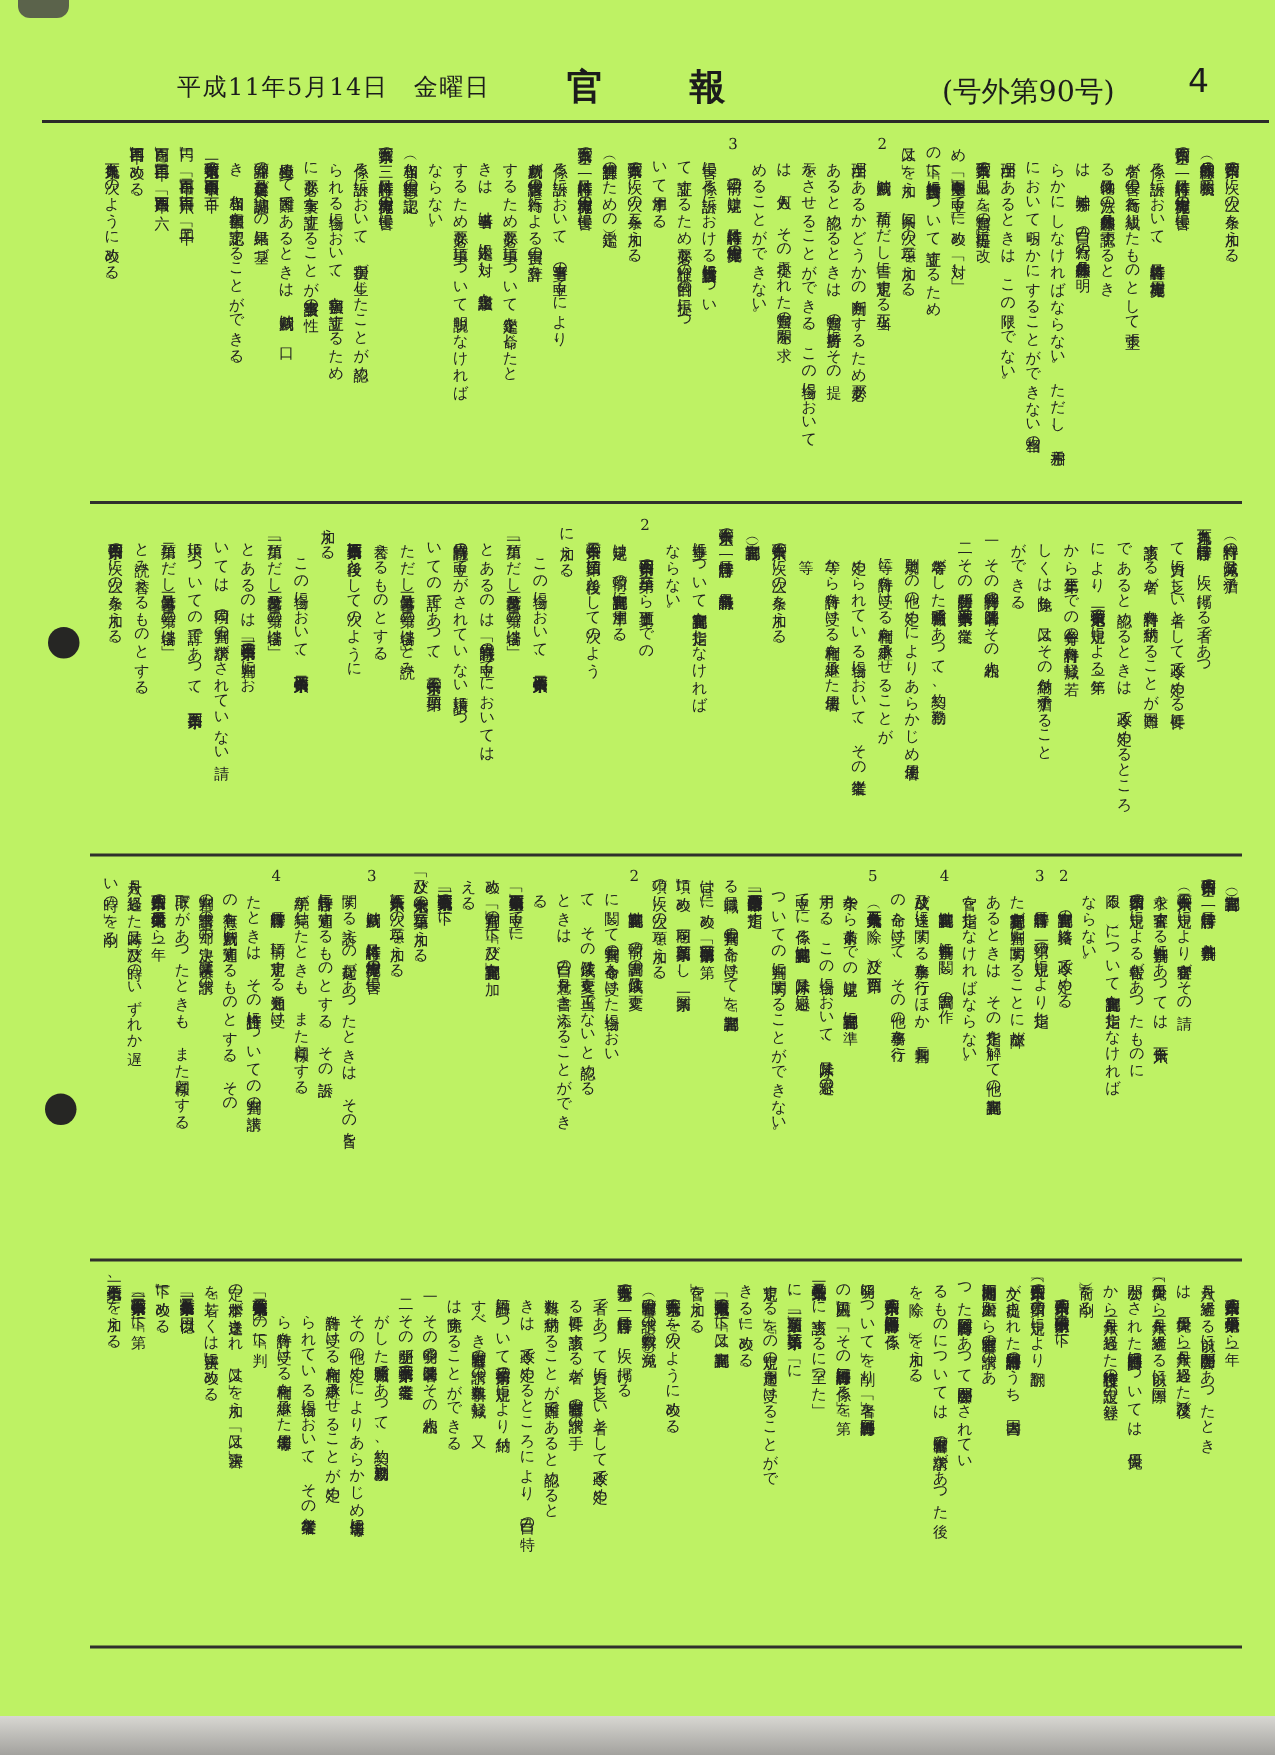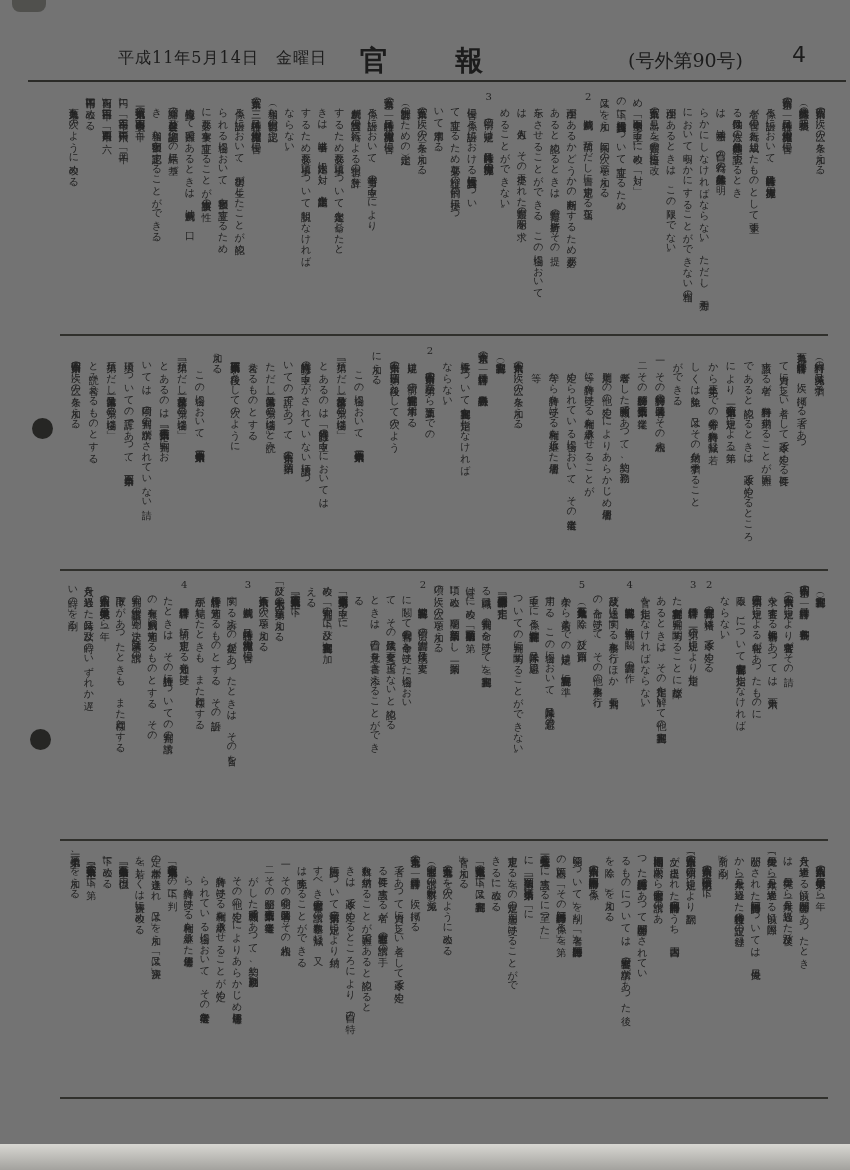--- a/index.html
+++ b/index.html
@@ -1,35 +1,35 @@
 <!DOCTYPE html>
 <html><head>
 <meta charset="utf-8">
 <style>
   html,body { margin:0; padding:0; background:#888; }
   .page {
     position:relative; width:850px; height:1170px;
-    background:#737373; overflow:hidden;
+    background:#bef264; overflow:hidden;
     font-family:"DejaVu Serif", serif;
     color:#1c1c1c;
   }
   
   .smudge { position:absolute; top:0; left:12px; width:34px; height:12px;
     background:#4a4a46; border-radius:0 0 8px 8px; opacity:.85; }
   .punch-hole { position:absolute; width:21px; height:21px; border-radius:50%;
     background:#262624; }
   .hole-1 { left:32px; top:418px; }
   .hole-2 { left:30px; top:729px; }
   .bottom-edge { position:absolute; left:0; right:0; bottom:0; height:26px;
     background:linear-gradient(#d8d7d2, #a3a29e); }
 
   
   .header { position:absolute; top:40px; left:28px; right:22px; height:38px; }
   .hdr-date { position:absolute; left:90px; top:8px; font-size:16px; letter-spacing:1px; }
-  .hdr-title { position:absolute; left:332px; top:2px; font-size:28px; font-weight:bold;
+  .hdr-title { position:absolute; left:350px; top:2px; font-size:24px; font-weight:bold;
     letter-spacing:2.4em; white-space:nowrap;text-align:center; }
   .hdr-issue { position:absolute; left:600px; top:8px; font-size:19px; }
   .hdr-page { position:absolute; right:22px; top:2px; font-size:22px;
     font-family:"DejaVu Sans", sans-serif; }
   .header-rule { position:absolute; top:80px; left:28px; right:4px; height:2px;
     background:#2b2b28; }
 
   
   .band { position:absolute; left:60px; right:22px; overflow:hidden; }
   .vtext {

